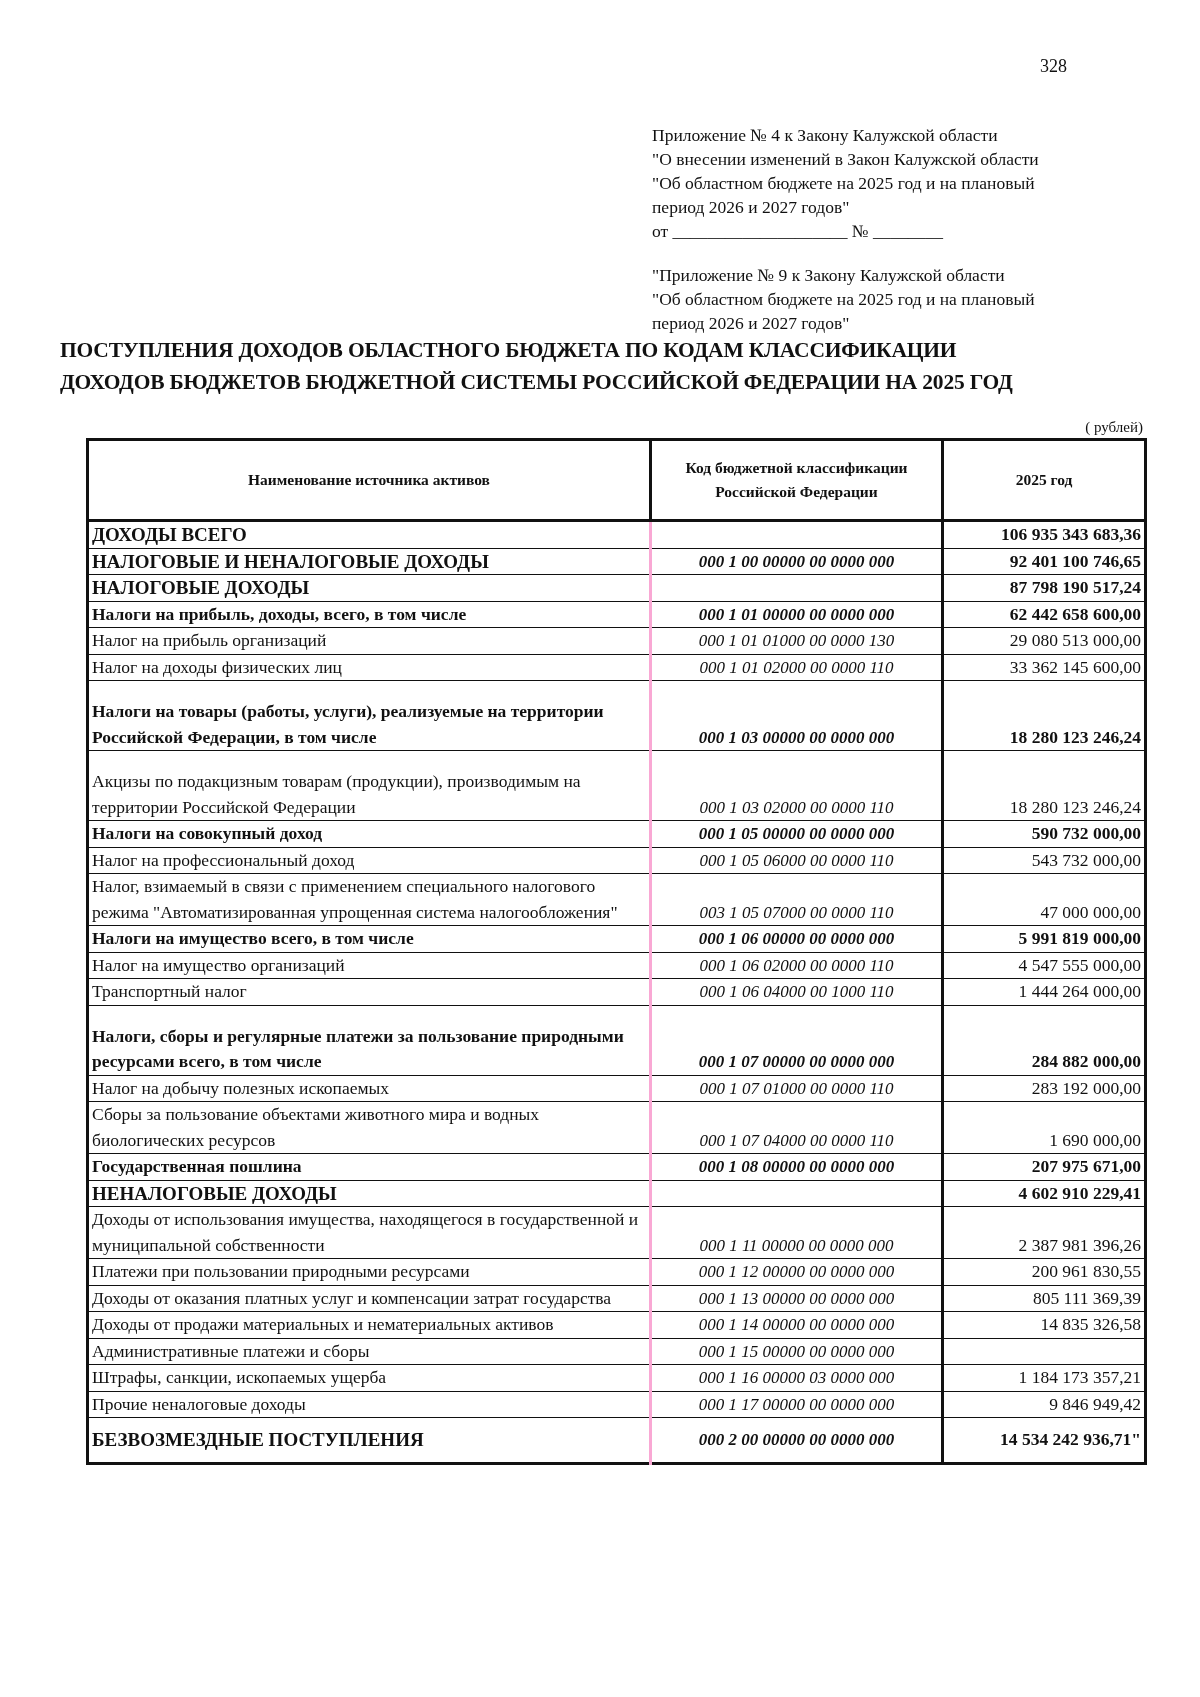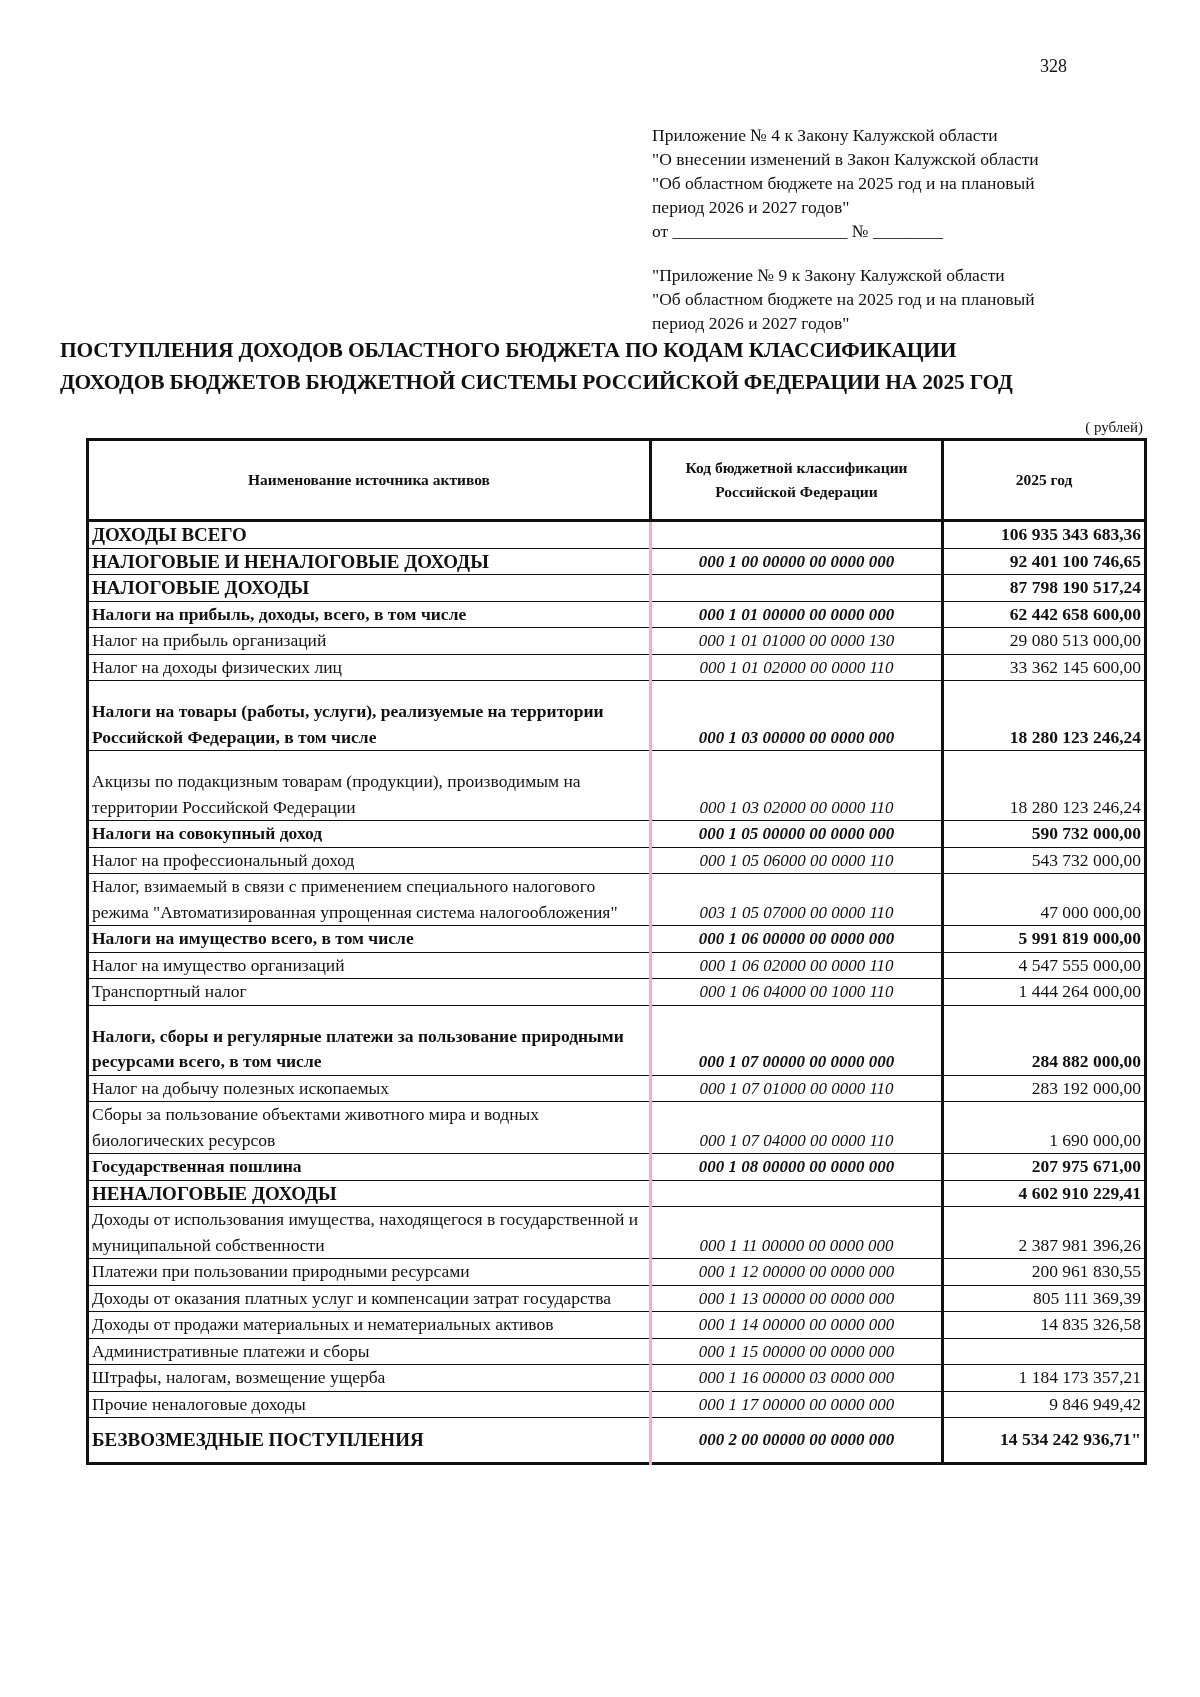--- a/index.html
+++ b/index.html
@@ -250,21 +250,21 @@
         <td class="name">Доходы от продажи материальных и нематериальных активов</td>
         <td class="code">000 1 14 00000 00 0000 000</td>
         <td class="val">14 835 326,58</td>
       </tr>
       <tr>
         <td class="name">Административные платежи и сборы</td>
         <td class="code">000 1 15 00000 00 0000 000</td>
         <td class="val"></td>
       </tr>
       <tr>
-        <td class="name">Штрафы, налогам, возмещение ущерба</td>
+        <td class="name">Штрафы, санкции, ископаемых ущерба</td>
         <td class="code">000 1 16 00000 03 0000 000</td>
         <td class="val">1 184 173 357,21</td>
       </tr>
       <tr>
         <td class="name">Прочие неналоговые доходы</td>
         <td class="code">000 1 17 00000 00 0000 000</td>
         <td class="val">9 846 949,42</td>
       </tr>
       <tr class="bold upper final">
         <td class="name">БЕЗВОЗМЕЗДНЫЕ ПОСТУПЛЕНИЯ</td>

